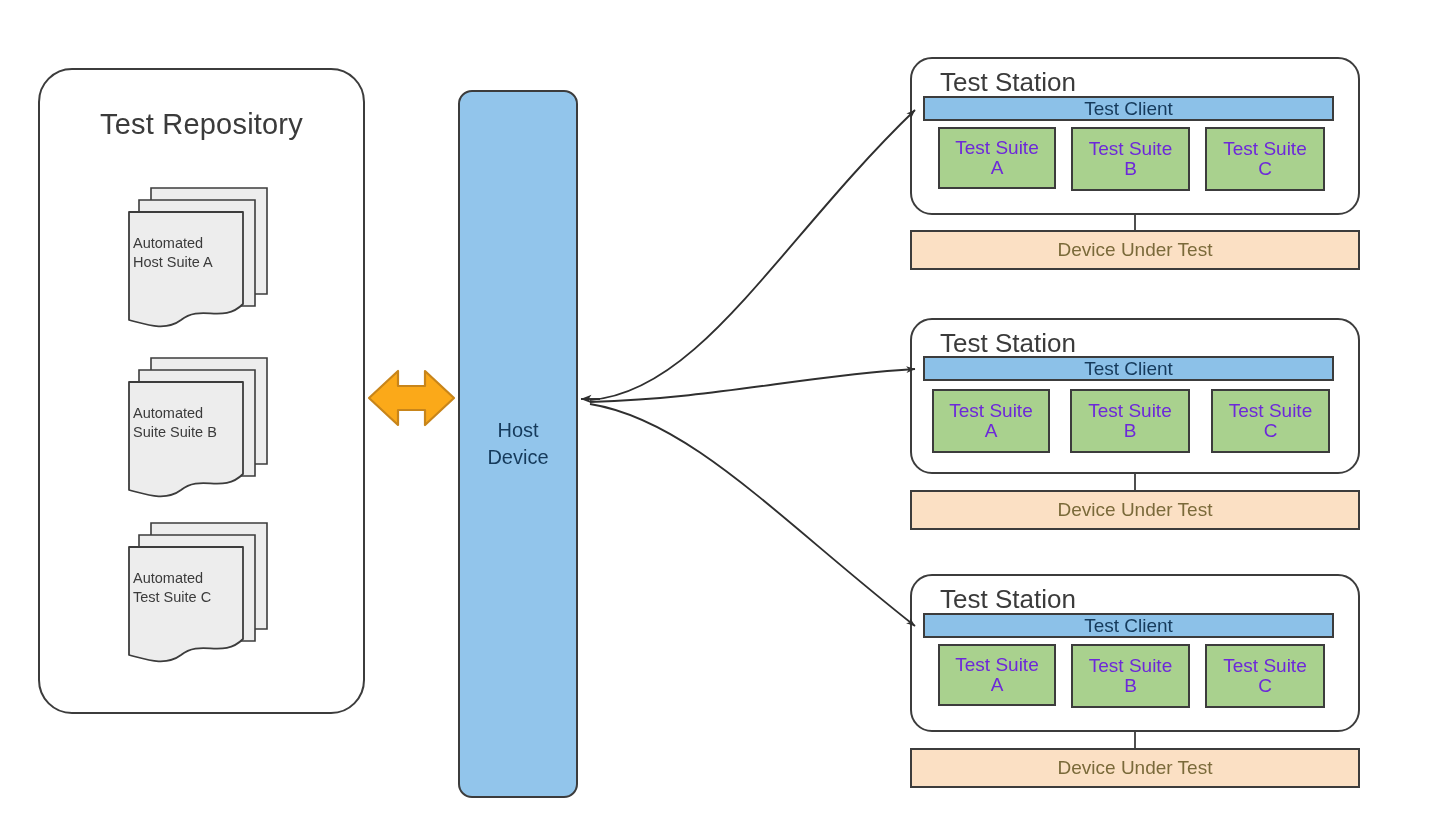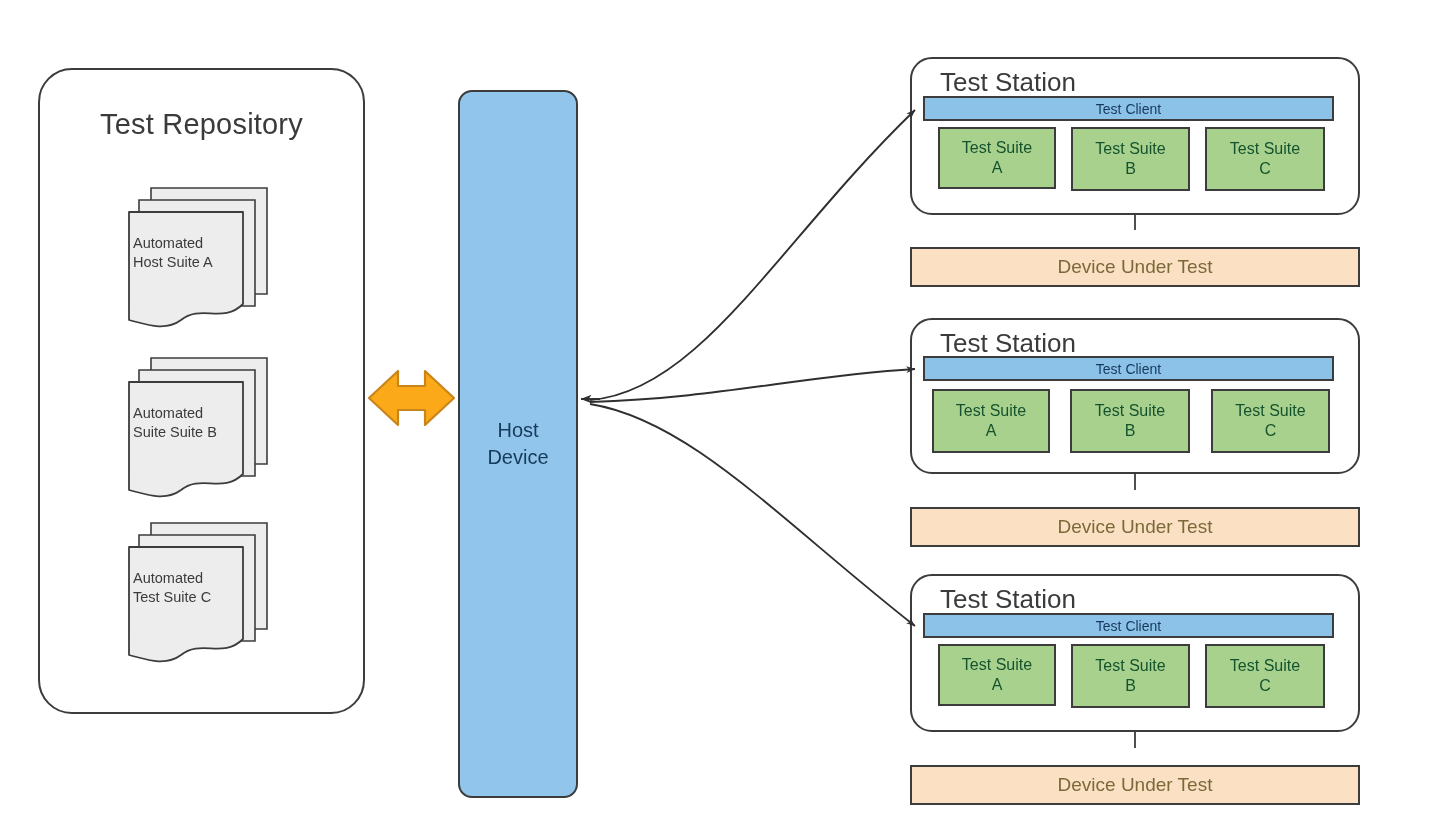--- a/index.html
+++ b/index.html
@@ -36,32 +36,32 @@
   .station{
     position:absolute;left:910px;width:450px;
     border:2px solid #3c3c3c;border-radius:22px;background:#fff;box-sizing:border-box;
   }
   .station-title{
     position:absolute;left:28px;top:8px;font-size:26px;color:#3b3b3b;
   }
   .client-bar{
     position:absolute;background:#8CC1E8;border:2px solid #3c3c3c;box-sizing:border-box;
     display:flex;align-items:center;justify-content:center;
-    font-size:14px;color:#153a5b;
+    font-size:19px;color:#153a5b;
   }
   .suite{
     position:absolute;background:#A9D18E;border:2px solid #3c3c3c;box-sizing:border-box;
     display:flex;flex-direction:column;align-items:center;justify-content:center;
-    font-size:16px;color:#14532d;line-height:20px;text-align:center;
+    font-size:19px;color:#6d28d9;line-height:20px;text-align:center;
   }
   .dut{
     position:absolute;left:910px;width:450px;height:40px;
     background:#FBE0C4;border:2px solid #3c3c3c;box-sizing:border-box;
     display:flex;align-items:center;justify-content:center;
-    font-size:19px;color:#7a6a3a;margin-top:17px;
+    font-size:19px;color:#7a6a3a;
   }
   svg.overlay{position:absolute;left:0;top:0;width:1456px;height:835px;pointer-events:none;}
 </style>
 </head>
 <body>
 
 <div id="stage">
 
   <div class="repo">
     <div class="repo-title">Test Repository</div>

